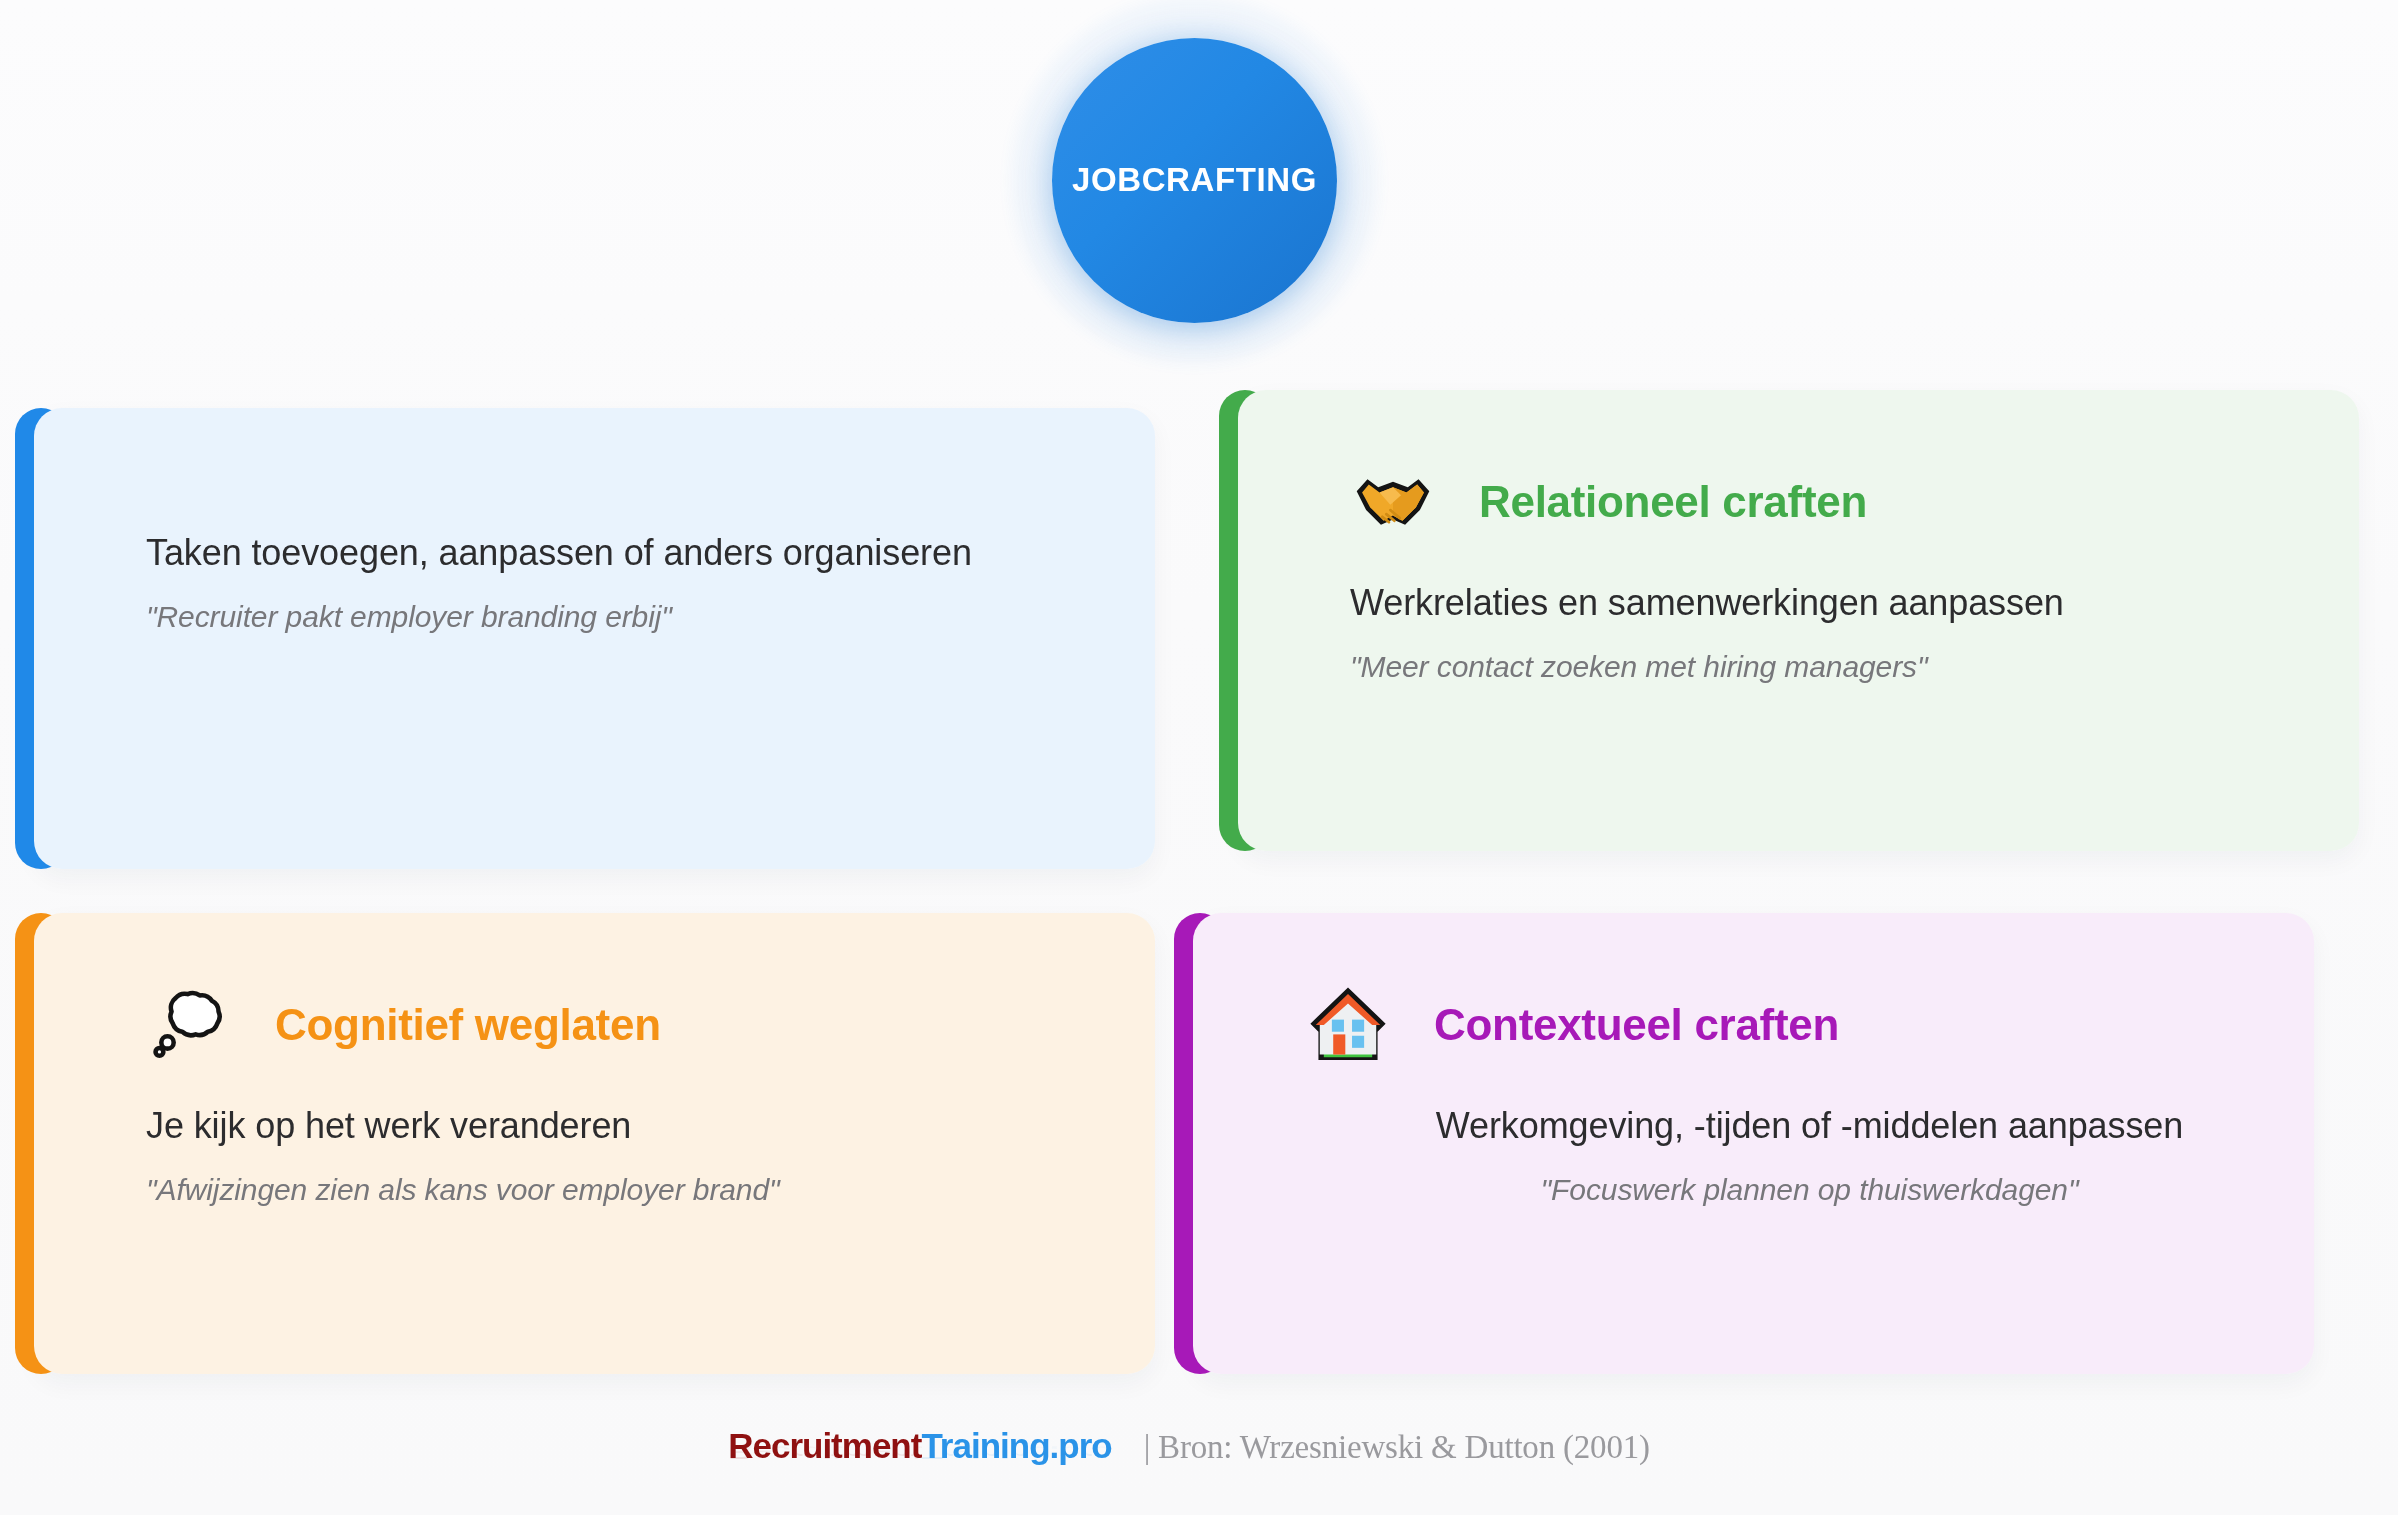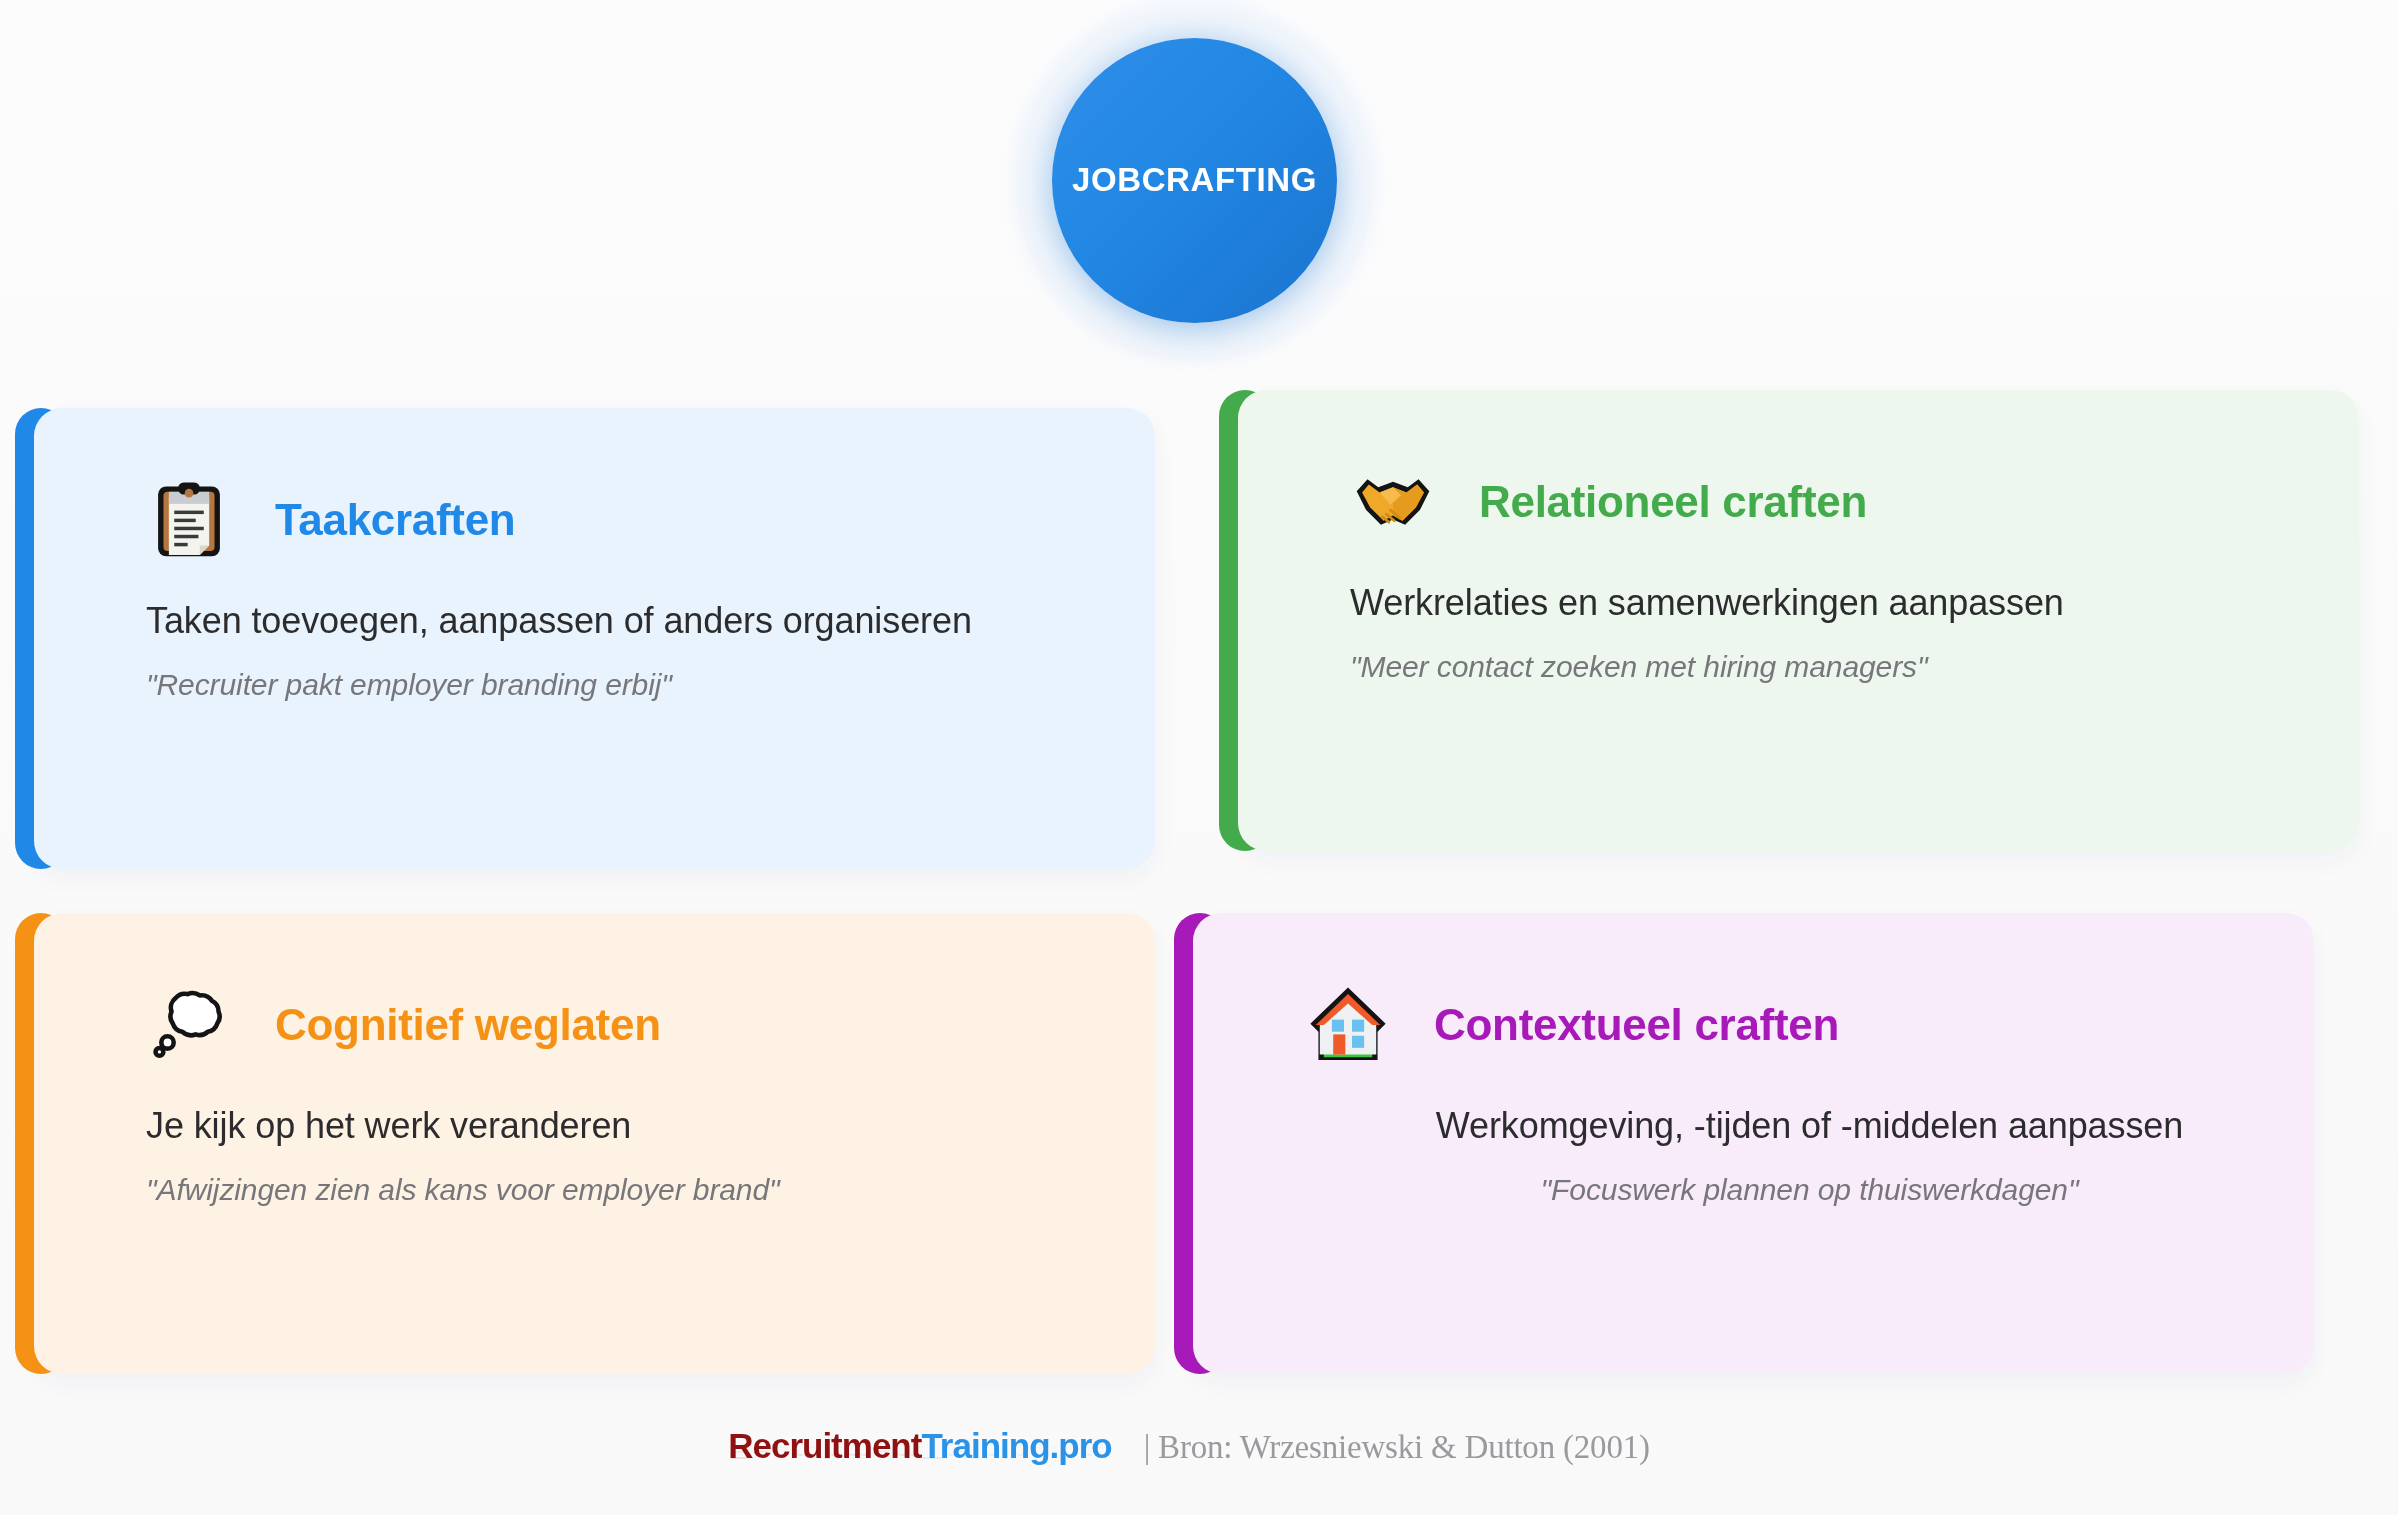--- a/index.html
+++ b/index.html
@@ -188,39 +188,20 @@
     <div id="hub-circle">
       <div class="hub-line">JOB</div>
       <div class="hub-line">CRAFTING</div>
     </div>
   </div>
 
   <div class="card" id="card-0">
     <div class="accent" style="background: rgb(32, 137, 232);"></div>
     <div class="surface" style="background: rgb(233, 243, 253);"></div>
     <div class="content">
-      <div class="card-head">
-        <span class="card-icon">
-          <svg viewBox="0 0 64 64" width="86" height="86" aria-hidden="true">
-            <rect x="9" y="7" width="46" height="52" rx="6" fill="#141414"></rect>
-            <rect x="13" y="11" width="38" height="44" rx="3" fill="#b5773f"></rect>
-            <path d="M17 15 h30 v36 l-7 7 h-23 z" fill="#f4f4ef"></path>
-            <path d="M47 51 v-0 l-7 7 v-7 z" fill="#d8d8cf"></path>
-            <rect x="17" y="11" width="30" height="9" fill="#c9ccd1"></rect>
-            <rect x="24" y="4" width="16" height="9" rx="4" fill="#141414"></rect>
-            <circle cx="32" cy="12" r="3.2" fill="#b5773f"></circle>
-            <rect x="21" y="25" width="22" height="2.6" fill="#3a3a3a"></rect>
-            <rect x="21" y="31" width="16" height="2.6" fill="#3a3a3a"></rect>
-            <rect x="21" y="37" width="22" height="2.6" fill="#3a3a3a"></rect>
-            <rect x="21" y="43" width="18" height="2.6" fill="#3a3a3a"></rect>
-            <rect x="21" y="49" width="10" height="2.6" fill="#3a3a3a"></rect>
-          </svg>
-        </span>
-        <span class="card-title" style="color: rgb(32, 137, 232);">Taakcraften</span>
-      </div>
       <div class="card-desc">Taken toevoegen, aanpassen of anders organiseren</div>
       <div class="card-quote">"Recruiter pakt employer branding erbij"</div>
     </div>
   </div>
 
   <div class="card" id="card-1">
     <div class="accent" style="background: rgb(67, 171, 75);"></div>
     <div class="surface" style="background: rgb(238, 247, 238);"></div>
     <div class="content">
       <div class="card-head">

